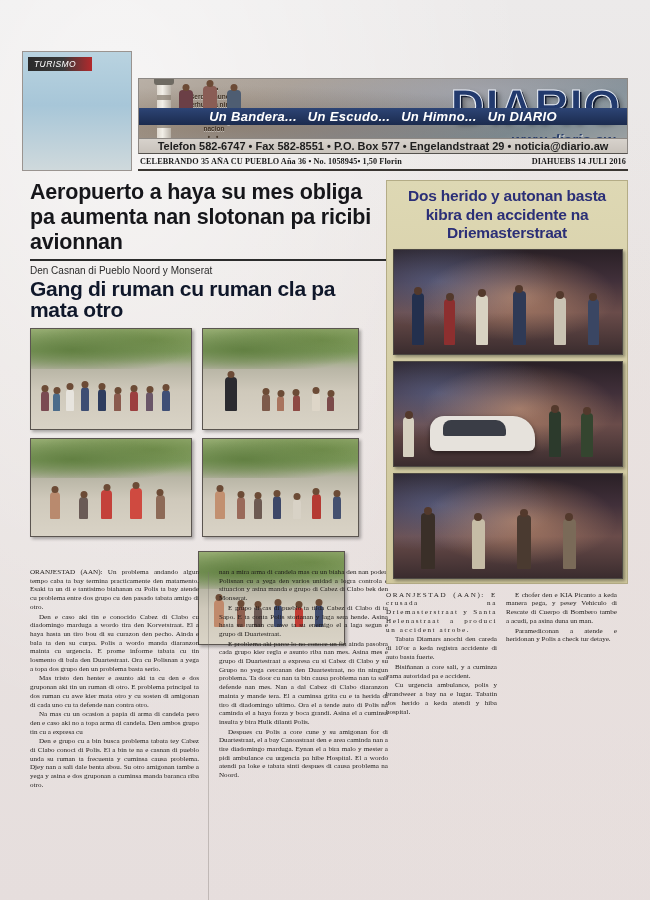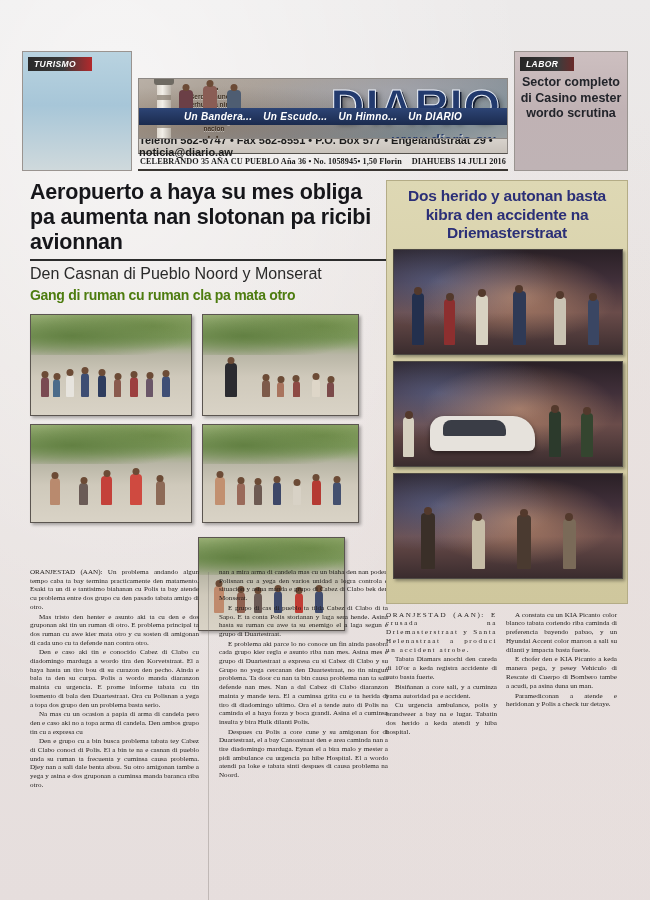--- a/index.html
+++ b/index.html
@@ -23,22 +23,22 @@
   .topstrip{position:absolute;left:22px;top:51px;width:606px;height:120px;display:flex;gap:6px;}
 
   .teaser{
     position:relative;width:108px;border:1px solid #9a9490;
     display:flex;flex-direction:column;align-items:center;
     font-family:"Liberation Sans", sans-serif;
   }
   .teaser.left{background:linear-gradient(180deg,#b9d3e0 0%,#a7c6d8 45%,#cfd9dc 100%);}
   .teaser.right{width:112px;background:linear-gradient(180deg,#cdbfc0 0%,#c0b2b4 50%,#bfb3b5 100%);}
   .tagbar{
-    align-self:flex-start;margin:5px 0 4px 5px;padding:2px 16px 2px 6px;
-    font-style:italic;font-weight:bold;font-size:8.5px;color:#fff;letter-spacing:.4px;
+    align-self:flex-start;margin:5px 0 12px 5px;padding:2px 16px 2px 6px;
+    font-style:italic;font-weight:normal;font-size:8.5px;color:#fff;letter-spacing:.4px;
   }
   .tagbar.turismo{background:linear-gradient(90deg,#2b2b2b 0%,#3a3a3a 55%,#b3292c 100%);}
   .tagbar.labor{background:linear-gradient(90deg,#262626 0%,#3c3c3c 70%,#6a2a2a 100%);}
   .teaser-text{
     text-align:center;font-weight:bold;font-size:13px;line-height:16px;color:#22242a;
     padding:0 4px;
   }
   .teaser.right .teaser-text{font-size:12.5px;line-height:15.5px;}
 
   
@@ -89,21 +89,21 @@
   .website{
     position:absolute;right:12px;top:52px;
     font-family:"Liberation Sans", sans-serif;font-weight:bold;font-style:italic;
     font-size:15px;color:#2a3f6b;text-shadow:1px 1px 0 rgba(255,255,255,.6);
   }
   .slogan{
     position:absolute;left:0;right:0;bottom:13px;height:17px;
     background:linear-gradient(180deg,#2d4475,#1b2b4e);
     display:flex;align-items:center;justify-content:center;gap:11px;
     font-family:"Liberation Sans", sans-serif;font-style:italic;font-weight:bold;
-    font-size:10px;color:#fff;letter-spacing:.3px;
+    font-size:13px;color:#fff;letter-spacing:.3px;
   }
   .contactbar{
     height:14px;border-left:1px solid #8d8884;border-right:1px solid #8d8884;
     border-bottom:1px solid #55524e;
     background:linear-gradient(180deg,#d7d2cc,#c8c2bb);
     display:flex;align-items:center;justify-content:center;
     font-family:"Liberation Sans", sans-serif;font-weight:bold;font-size:11px;color:#1d1d1d;
   }
   .dateline{
     height:15px;display:flex;align-items:center;justify-content:space-between;
@@ -119,25 +119,25 @@
   .leftcol{position:absolute;left:8px;top:0;width:358px;}
   .rightcol{position:absolute;left:364px;top:0;width:242px;}
 
   .headline{
     font-family:"Liberation Sans", sans-serif;font-weight:bold;
     font-size:21.5px;line-height:25px;color:#16161a;letter-spacing:-.2px;
     margin:0 0 3px 0;
   }
   .hr-thin{height:2px;background:#2c2c2c;margin:4px 0 4px 0;}
   .kicker{
-    font-family:"Liberation Sans", sans-serif;font-size:16px;color:#2a2a2a;margin-bottom:2px;
+    font-family:"Liberation Sans", sans-serif;font-size:10px;color:#2a2a2a;margin-bottom:2px;
   }
   .subhead{
     font-family:"Liberation Sans", sans-serif;font-weight:bold;
-    font-size:14px;line-height:21px;color:#4d7c0f;letter-spacing:-.3px;
+    font-size:21px;line-height:21px;color:#0f172a;letter-spacing:-.3px;
   }
 
   
   .photogrid{margin-top:8px;display:flex;flex-wrap:wrap;gap:8px 10px;}
   .photo{border:1px solid #5b5550;box-shadow:2px 2px 3px rgba(0,0,0,.3);position:relative;overflow:hidden;}
   .ph-a{width:160px;height:100px;}
   .ph-b{width:155px;height:100px;}
   .ph-c{width:160px;height:97px;}
   .ph-d{width:155px;height:97px;}
   .ph-e{width:145px;height:92px;margin-left:168px;margin-top:6px;}
@@ -166,21 +166,21 @@
     background:radial-gradient(ellipse at 55% 45%, rgba(255,190,140,.45), rgba(0,0,0,0) 55%),
                radial-gradient(ellipse at 20% 30%, rgba(120,160,230,.35), rgba(0,0,0,0) 45%);
   }
   .car{position:absolute;left:16%;bottom:14%;width:46%;height:34%;background:#e6e2dc;border-radius:14px 22px 6px 6px;box-shadow:0 2px 5px rgba(0,0,0,.5);}
   .car:before{content:"";position:absolute;left:12%;top:12%;width:60%;height:46%;background:#3a3d46;border-radius:8px 10px 2px 2px;}
   .resp{position:absolute;bottom:8%;border-radius:4px 4px 1px 1px;}
   .resp:after{content:"";position:absolute;left:50%;transform:translateX(-50%);top:-6px;width:8px;height:8px;border-radius:50%;background:#53392c;}
 
   .accentbox{
     background:linear-gradient(180deg,#ded8b4 0%,#d6cfa7 45%,#cfc79d 100%);
-    border:1px solid #b4ac86;padding:6px 6px 24px 6px;
+    border:1px solid #b4ac86;padding:6px 6px 4px 6px;
   }
   .r-headline{
     font-family:"Liberation Sans", sans-serif;font-weight:bold;text-align:center;
     font-size:15.5px;line-height:18.5px;color:#2b2f77;letter-spacing:-.2px;
   }
   .rphotos{margin-top:6px;display:flex;flex-direction:column;gap:6px;}
   .rphoto{width:100%;height:104px;border:1px solid #4e4a44;box-shadow:2px 2px 3px rgba(0,0,0,.35);position:relative;overflow:hidden;}
 
   
   .cols{position:absolute;left:0;top:388px;width:358px;display:flex;gap:20px;}
@@ -243,24 +243,20 @@
       </div>
 
       <div class="contactbar">Telefon 582-6747  •  Fax 582-8551  •  P.O. Box 577  •  Engelandstraat 29  •  noticia@diario.aw</div>
 
       <div class="dateline">
         <span class="left">CELEBRANDO 35 AÑA CU PUEBLO Aña 36 • No. 1058945• 1,50 Florin</span>
         <span class="right">DIAHUEBS 14 JULI 2016</span>
       </div>
     </div>
 
-    <div class="teaser right">
-      <div class="tagbar labor">LABOR</div>
-      <div class="teaser-text">Sector completo di Casino mester wordo scrutina</div>
-    </div>
   </div>
 
   <div class="content">
 
     <div class="leftcol">
       <h1 class="headline">Aeropuerto a haya su mes obliga pa aumenta nan slotonan pa ricibi avionnan</h1>
       <div class="hr-thin"></div>
       <div class="kicker">Den Casnan di Pueblo Noord y Monserat</div>
       <div class="subhead">Gang di ruman cu ruman cla pa mata otro</div>
 
@@ -326,22 +322,22 @@
             <div class="p" style="left:66%;width:8px;height:20px;background:#c23d35"></div>
             <div class="p" style="left:80%;width:8px;height:22px;background:#414d6e"></div>
           </div>
         </div>
       </div>
 
       <div class="cols">
         <div class="col">
           <div class="body-text">
             <p class="lead">ORANJESTAD (AAN): Un problema andando algun tempo caba ta bay termina practicamente den matamento. Esaki ta un di e tantisimo biahanan cu Polis ta bay atende cu problema entre dos grupo cu den pasado tabata amigo di otro.</p>
+            <p>Den e caso aki tin e conocido Cabez di Clabo cu diadomingo marduga a wordo tira den Korvetstraat. El a haya hasta un tiro bou di su curazon den pecho. Ainda e bala ta den su curpa. Polis a wordo manda diaranzon mainta cu urgencia. E prome informe tabata cu tin losmento di bala den Duartestraat. Ora cu Polisnan a yega a topa dos grupo den un problema basta serio.</p>
             <p>Mas tristo den henter e asunto aki ta cu den e dos gruponan aki tin un ruman di otro. E problema principal ta dos ruman cu awe kier mata otro y cu sosten di amigonan di cada uno cu ta defende nan contra otro.</p>
-            <p>Den e caso aki tin e conocido Cabez di Clabo cu diadomingo marduga a wordo tira den Korvetstraat. El a haya hasta un tiro bou di su curazon den pecho. Ainda e bala ta den su curpa. Polis a wordo manda diaranzon mainta cu urgencia. E prome informe tabata cu tin losmento di bala den Duartestraat. Ora cu Polisnan a yega a topa dos grupo den un problema basta serio.</p>
             <p>Na mas cu un ocasion a papia di arma di candela pero den e caso aki no a topa arma di candela. Den ambos grupo tin cu a expresa cu</p>
             <p>Den e grupo cu a bin busca problema tabata tey Cabez di Clabo conoci di Polis. El a bin te na e casnan di pueblo unda su ruman ta frecuenta y cuminsa causa problema. Djey nan a sali dale benta abou. Su otro amigonan tambe a yega y asina e dos gruponan a cuminsa manda baranca riba otro.</p>
           </div>
         </div>
         <div class="col">
           <div class="body-text">
             <p class="lead">nan a mira arma di candela mas cu un biaha den nan poder. Polisnan cu a yega den varios unidad a logra controla e situacion y asina manda e grupo di Cabez di Clabo bek den Monserat.</p>
             <p>E grupo di cas di pueblo ta tilda Cabez di Clabo di ta Sapo. E ta conta Polis storianan y laga sera hende. Asina hasta su ruman cu awe ta su enemigo el a laga segun e grupo di Duartestraat.</p>
             <p>E problema aki parce lo no conoce un fin ainda pasobra cada grupo kier regla e asunto riba nan mes. Asina mes e grupo di Duartestraat a expresa cu si Cabez di Clabo y su Grupo no yega cercanan den Duartestraat, no tin ningun problema. Ta door cu nan ta bin causa problema nan ta sali defende nan mes. Nan a dal Cabez di Clabo diaranzon mainta y mande tera. El a cuminsa grita cu e ta herida di tiro di diadomingo ultimo. Ora el a tende auto di Polis na caminda el a haya forza y boca grandi. Asina el a cuminsa insulta y bira Hulk dilanti Polis.</p>
             <p>Despues cu Polis a core cune y su amigonan for di Duartestraat, el a bay Canoastraat den e area caminda nan a tire diadomingo marduga. Eynan el a bira malo y mester a pidi ambulance cu urgencia pa hibe Hospital. El a wordo atendi pa loke e tabata sinti despues di causa problema na Noord.</p>
@@ -388,21 +384,20 @@
         <div class="rcol">
           <div class="body-text">
             <p class="lead spaced">ORANJESTAD (AAN): E crusada na Driemasterstraat y Santa Helenastraat a produci un accident atrobe.</p>
             <p>Tabata Diamars anochi den careda di 10'or a keda registra accidente di auto basta fuerte.</p>
             <p>Bisiñanan a core sali, y a cuminza yama autoridad pa e accident.</p>
             <p>Cu urgencia ambulance, polis y brandweer a bay na e lugar. Tabatin dos herido a keda atendi y hiba hospital.</p>
           </div>
         </div>
         <div class="rcol">
           <div class="body-text">
-            <p>A constata cu un KIA Picanto color blanco tabata coriendo riba caminda di preferencia bayendo pabao, y un Hyundai Accent color marron a sali su dilanti y impacta basta fuerte.</p>
             <p>E chofer den e KIA Picanto a keda manera pega, y pesey Vehiculo di Rescate di Cuerpo di Bombero tambe a acudi, pa asina duna un man.</p>
             <p>Paramediconan a atende e heridonan y Polis a check tur detaye.</p>
           </div>
         </div>
       </div>
     </div>
 
   </div>
 </div>
 

